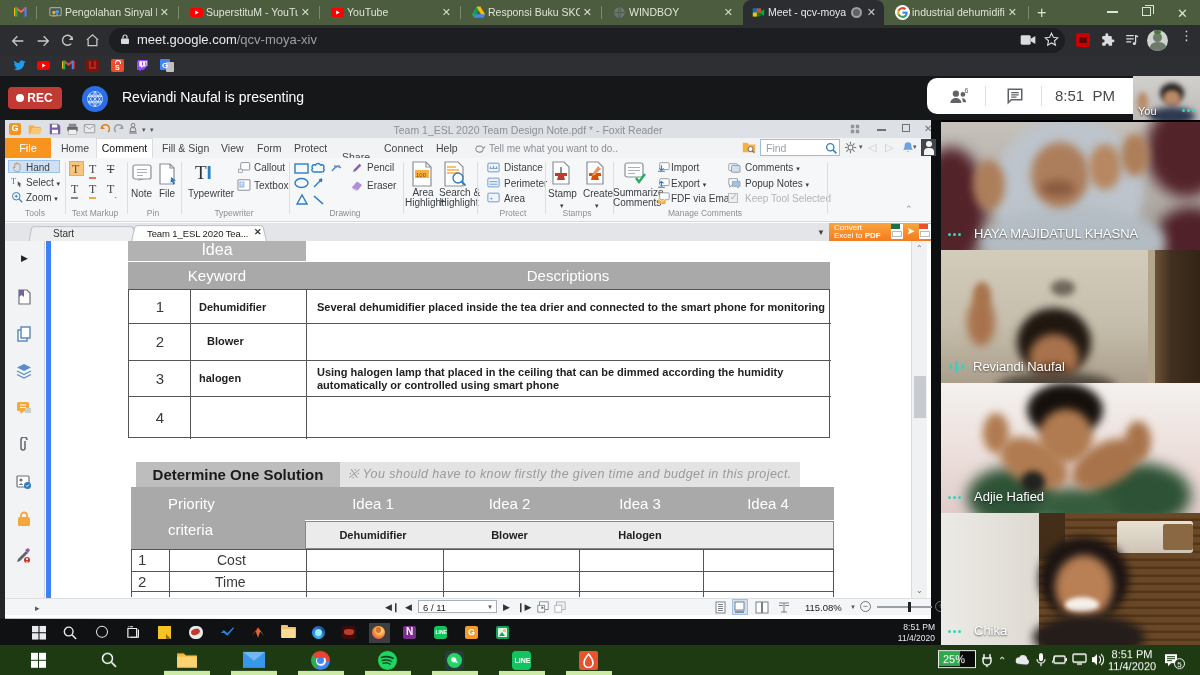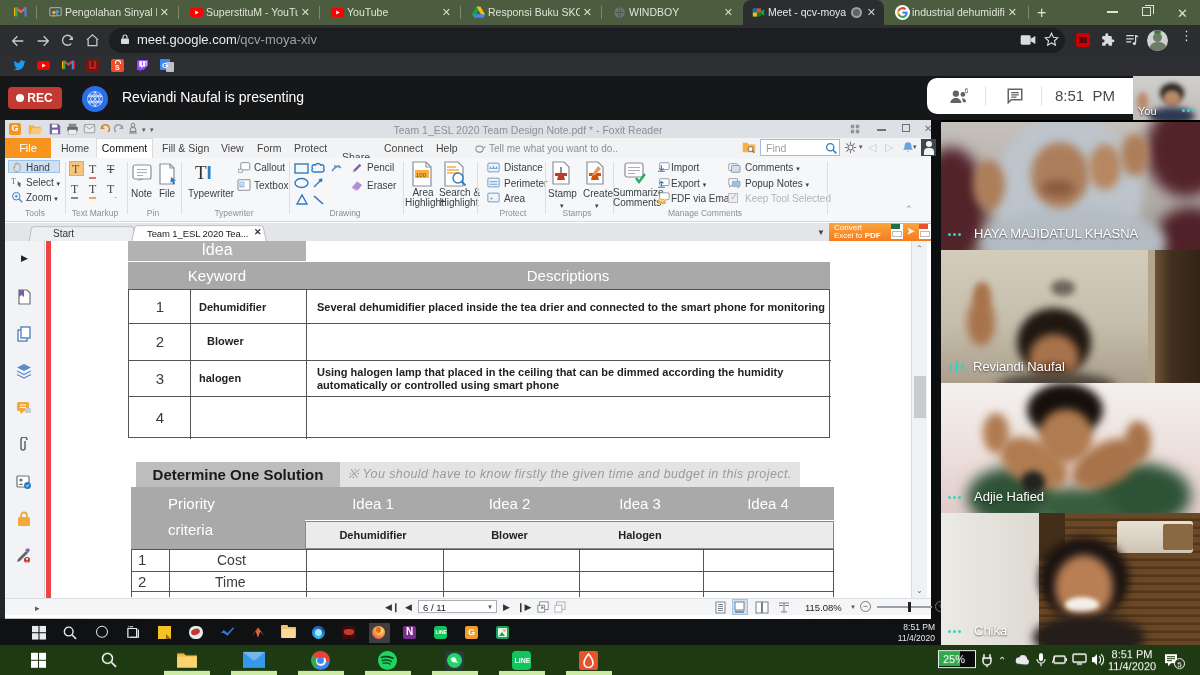--- a/index.html
+++ b/index.html
@@ -592,21 +592,21 @@
           </svg>
         <svg class="abs" style="left:11px;top:307px" width="16" height="16" viewBox="0 0 16 16">
             <path d="M2 11L10 3l2 2-8 8-3 1z" fill="#5f6670"></path>
             <path d="M9 2l3-2 2 2-2 3z" fill="#8a5cb8"></path>
             <circle cx="11" cy="12" r="3" fill="#c0392b"></circle>
             <circle cx="11" cy="11" r="1" fill="#fff"></circle>
             <path d="M9.5 14.5c0-1.5 3-1.5 3 0z" fill="#fff"></path>
           </svg>
       </div>
 
-      <div class="abs" style="left:41px;top:0;width:869px;height:357px;background:#ef4444">
+      <div class="abs" style="left:41px;top:0;width:869px;height:357px;background:#3b82f6">
         <div class="abs" style="left:5px;top:0;width:860px;height:357px;background:#fff"></div>
 
         <div class="abs" style="left:82px;top:0px;width:178px;height:20px;background:#b2b2b2;color:#fff;font-size:16px;text-align:center;line-height:18px">Idea</div>
         <div class="abs" style="left:82px;top:21px;width:702px;height:27px;background:#a9a9a9"></div>
         <div class="abs" style="left:82px;top:21px;width:178px;height:27px;color:#fff;font-size:15px;text-align:center;line-height:27px">Keyword</div>
         <div class="abs" style="left:260px;top:21px;width:524px;height:27px;color:#fff;font-size:15px;text-align:center;line-height:27px">Descriptions</div>
         <div class="abs" style="left:82px;top:48px;width:702px;height:149px;border:1px solid #555">
           <div class="abs" style="left:0;top:0;width:62px;height:149px;border-right:1px solid #555"></div>
           <div class="abs" style="left:62px;top:0;width:116px;height:149px;border-right:1px solid #555"></div>
           <div class="abs" style="left:0;top:33px;width:702px;height:1px;background:#555"></div>

